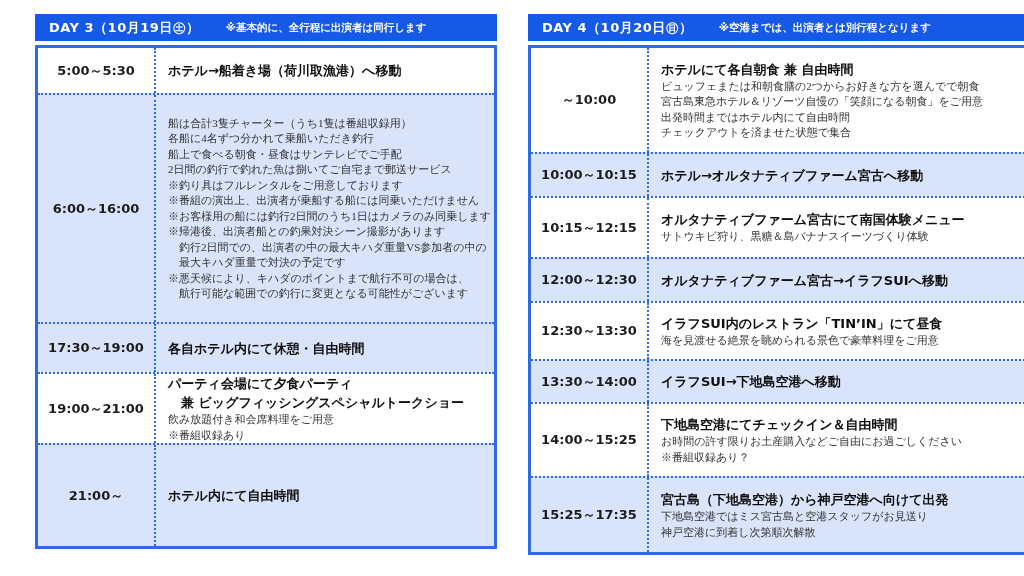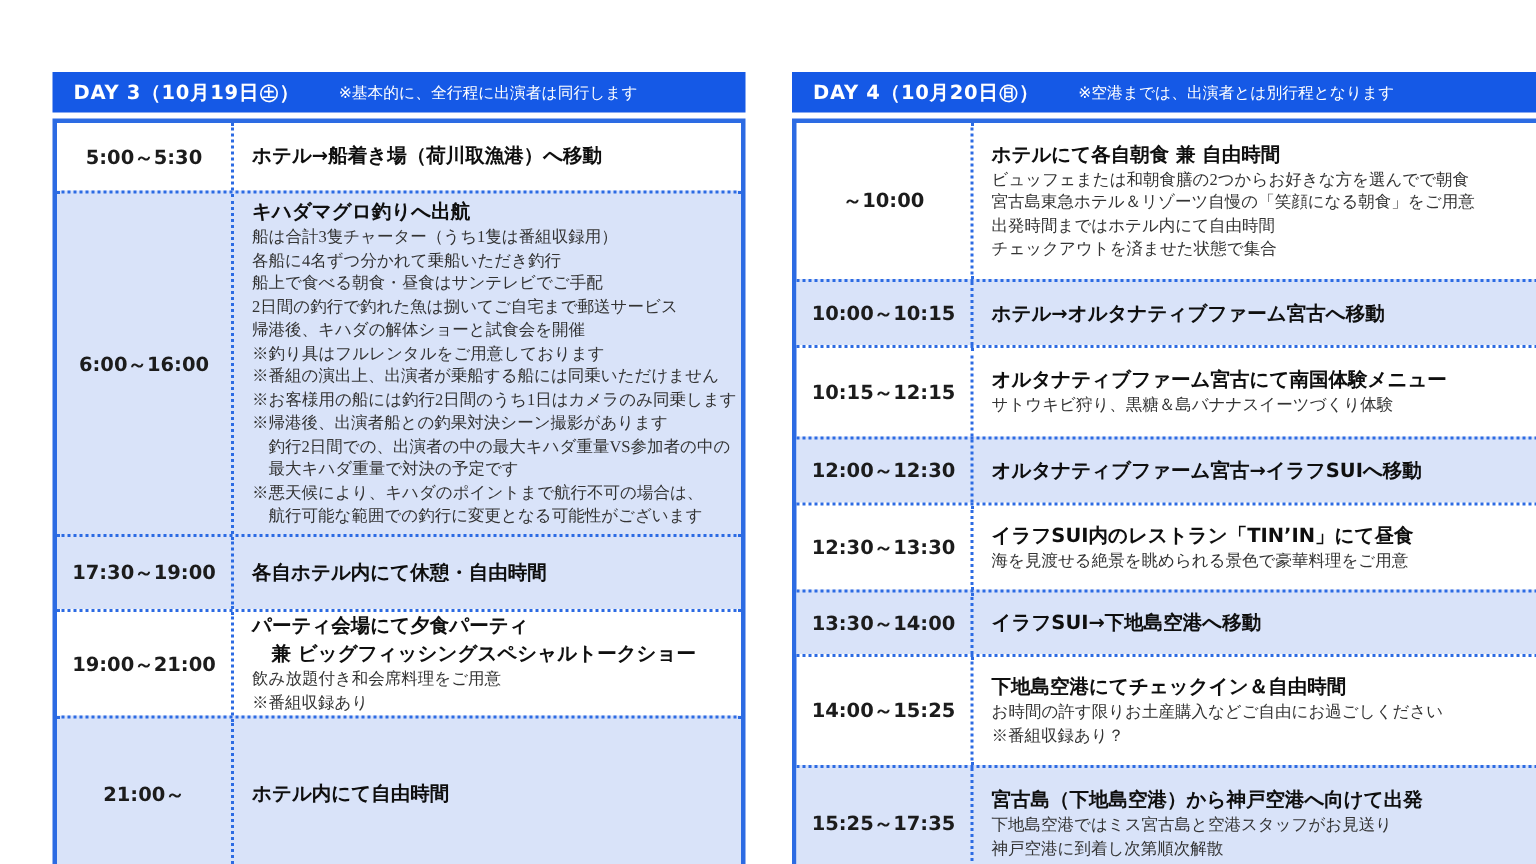--- a/index.html
+++ b/index.html
@@ -12,24 +12,24 @@
     --row-alt:#d9e3f9;
     --time-color:#1c1c1c;
     --title-color:#0f0f0f;
     --body-color:#333333;
   }
   .table-wrap{position:absolute;top:14px;}
   #t0{left:35px;width:462px;}
   #t1{left:528px;width:504px;}
   .day-header{
     height:27px;background:var(--header-bg);color:#ffffff;
-    display:flex;align-items:center;padding:0 14px;box-sizing:border-box;margin-top:34px;
+    display:flex;align-items:center;padding:0 14px;box-sizing:border-box;
   }
   .day-title{font-size:13px;font-weight:bold;letter-spacing:.5px;white-space:nowrap;}
-  .day-note{font-size:10.5px;font-weight:400;margin-left:26px;white-space:nowrap;}
+  .day-note{font-size:10.5px;font-weight:700;margin-left:26px;white-space:nowrap;}
   .sched{
     margin-top:4px;border:3px solid var(--border-blue);
     background:#ffffff;box-sizing:border-box;
   }
   .row{display:flex;box-sizing:border-box;}
   .row + .row{border-top:2px dotted var(--border-blue);}
   .row.alt{background:var(--row-alt);}
   .time{
     width:118px;flex:0 0 118px;display:flex;align-items:center;justify-content:center;
     font-size:13px;font-weight:bold;color:var(--time-color);
@@ -69,26 +69,24 @@
   <div class="sched">
       <div class="row">
         <div class="time">5:00～5:30</div>
         <div class="content">
           <div class="title">ホテル→船着き場（荷川取漁港）へ移動</div>
         </div>
       </div>
       <div class="row alt">
         <div class="time">6:00～16:00</div>
         <div class="content">
-          <div class="title">キハダマグロ釣りへ出航</div>
           <div class="line">船は合計3隻チャーター（うち1隻は番組収録用）</div>
           <div class="line">各船に4名ずつ分かれて乗船いただき釣行</div>
           <div class="line">船上で食べる朝食・昼食はサンテレビでご手配</div>
           <div class="line">2日間の釣行で釣れた魚は捌いてご自宅まで郵送サービス</div>
-          <div class="line">帰港後、キハダの解体ショーと試食会を開催</div>
           <div class="line">※釣り具はフルレンタルをご用意しております</div>
           <div class="line">※番組の演出上、出演者が乗船する船には同乗いただけません</div>
           <div class="line">※お客様用の船には釣行2日間のうち1日はカメラのみ同乗します</div>
           <div class="line">※帰港後、出演者船との釣果対決シーン撮影があります</div>
           <div class="line">　釣行2日間での、出演者の中の最大キハダ重量VS参加者の中の</div>
           <div class="line">　最大キハダ重量で対決の予定です</div>
           <div class="line">※悪天候により、キハダのポイントまで航行不可の場合は、</div>
           <div class="line">　航行可能な範囲での釣行に変更となる可能性がございます</div>
         </div>
       </div>

